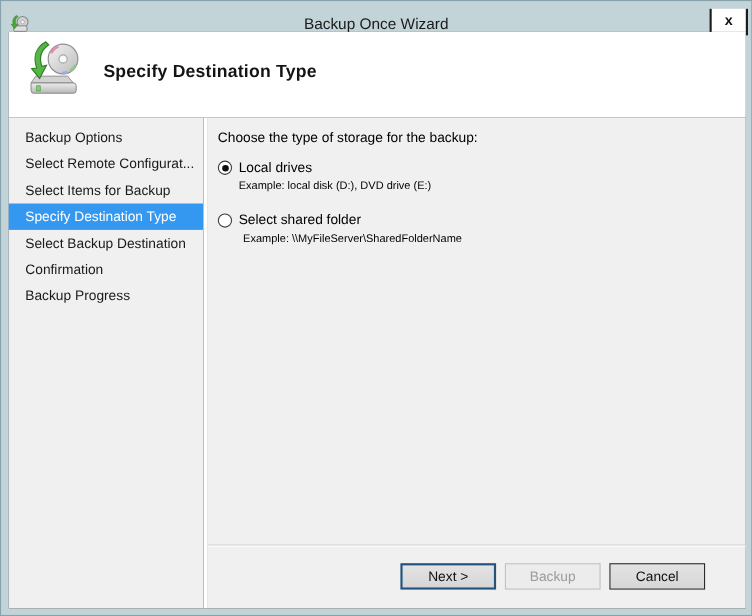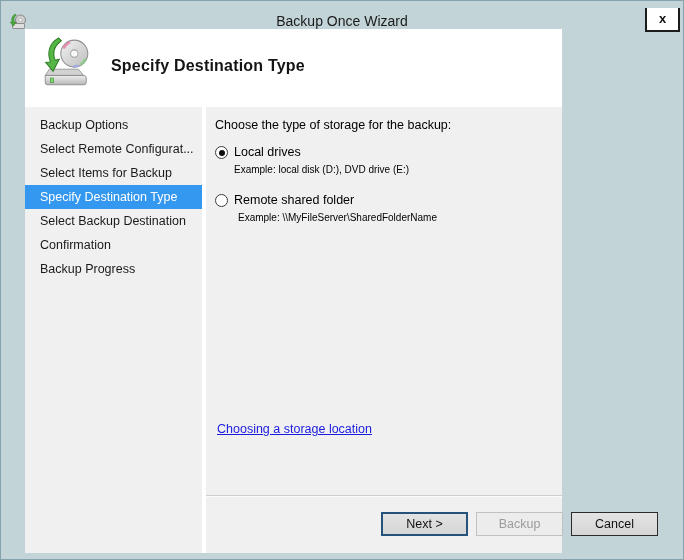--- a/index.html
+++ b/index.html
@@ -12,21 +12,21 @@
   .titlebar { position:absolute; left:0; top:7px; width:100%; height:20px;border-radius:11px; }
   .titlebar-title { position:absolute; left:0; right:0; top:5px; text-align:center;
                     font-size:14px; color:#1a1a1a; }
   .titlebar-icon { position:absolute; left:8px; top:5px; width:18px; height:18px; }
   .close-btn { position:absolute; top:0; right:3px; width:35px; height:24px;
                background:#fff; border:2px solid #1c1c1c; border-top:none;
                font-weight:bold; font-size:13px; color:#111; text-align:center;
                line-height:21px; cursor:default; }
 
   
-  .dialog { position:absolute; left:24px; top:28px; width:537px; height:524px;
+  .dialog { position:absolute; left:7px; top:28px; width:670px; height:524px;
             background:#000000; }
   .header { position:absolute; left:0; top:0; width:100%; height:78px; background:#fff; }
   .header-icon { position:absolute; left:14px; top:6px; width:54px; height:58px; }
   .header-title { position:absolute; left:86px; top:28px; font-size:16px;
                   font-weight:bold; color:#141414; letter-spacing:.2px; }
 
   .bodyrow { position:absolute; left:0; top:78px; width:100%; height:446px; display:flex; }
   .sidebar { width:177px; background:#f0f0f0; padding-top:6px; }
   .sidebar-item { height:24px; line-height:24px; padding-left:15px; font-size:12.5px;
                   color:#1a1a1a; white-space:nowrap; overflow:hidden; cursor:default; }
@@ -119,24 +119,23 @@
       <div class="vdivider"></div>
 
       <div class="content">
         <div class="prompt">Choose the type of storage for the backup:</div>
 
         <span class="radio r1 checked"></span>
         <div class="opt-label l1">Local drives</div>
         <div class="opt-example e1">Example: local disk (D:), DVD drive (E:)</div>
 
         <span class="radio r2"></span>
-        <div class="opt-label l2">Remote shared folder</div>
+        <div class="opt-label l2">Select shared folder</div>
         <div class="opt-example e2">Example: \\MyFileServer\SharedFolderName</div>
 
-        <div class="help-link">Choosing a storage location</div>
 
         <div class="footer-sep"></div>
 
         <div class="btn-row">
           <div class="btn default btn-next">Next &gt;</div>
           <div class="btn disabled btn-backup">Backup</div>
           <div class="btn btn-cancel">Cancel</div>
         </div>
       </div>
 

